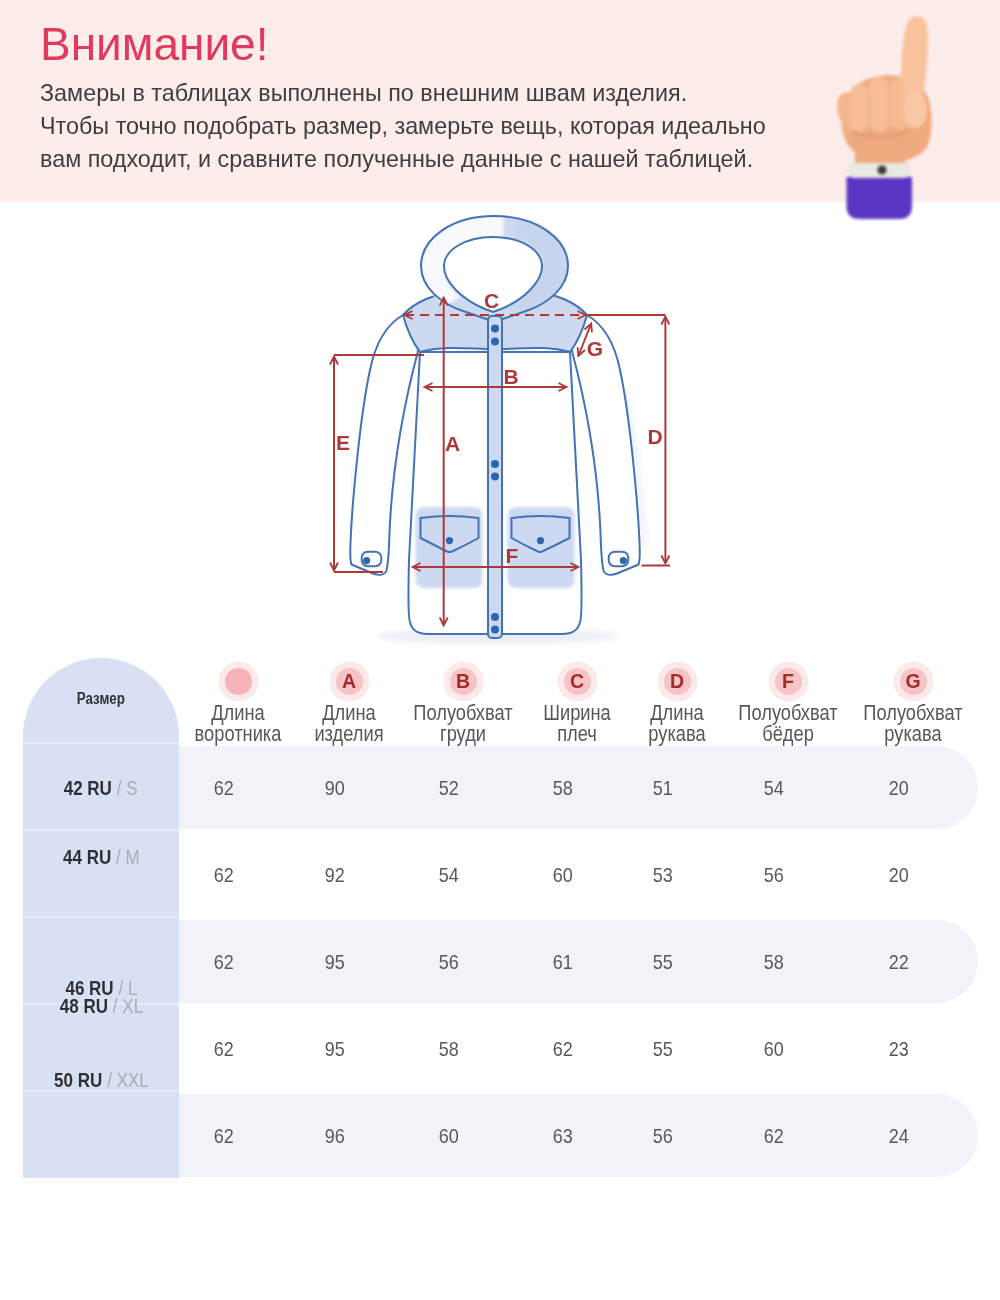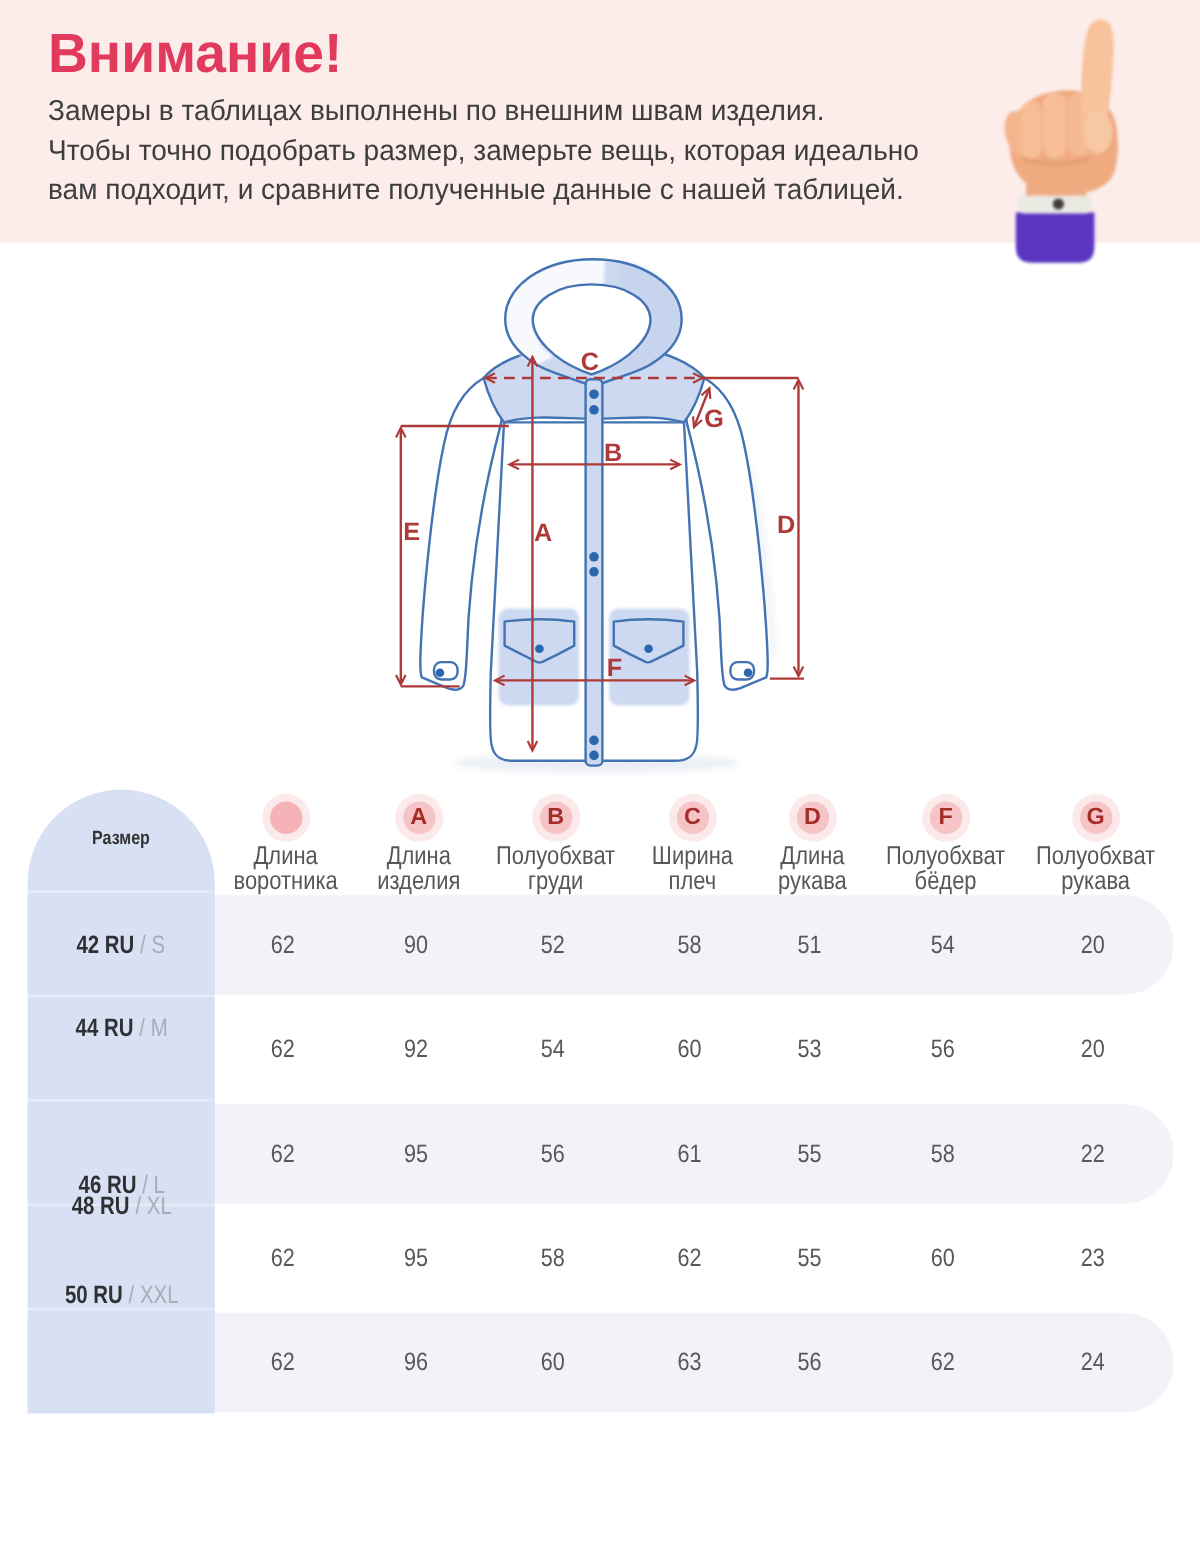--- a/index.html
+++ b/index.html
@@ -1,31 +1,31 @@
 <!DOCTYPE html>
 <html><head>
 <meta charset="utf-8">
 <style>
 html,body{margin:0;padding:0}
 body{width:1000px;height:1300px;background:#fff;font-family:"Liberation Sans",sans-serif;position:relative;overflow:hidden}
 .abs{position:absolute}
 .banner{left:0;top:0;width:1000px;height:202px;background:#fcedeb}
-.h1{left:40px;top:17px;font-size:46px;font-weight:bold;color:#e13a5c}
+.h1{left:40px;top:17px;font-size:46px;font-weight:normal;color:#e13a5c}
 .btxt{left:40px;top:76px;font-size:24px;line-height:33px;color:#3e3e40;transform:scaleX(0.973);transform-origin:0 0}
 .bluecol{left:23px;top:658px;width:156px;height:520px;background:#d8e0f3;border-radius:78px 78px 0 0}
 .razm{left:23px;top:690px;width:156px;text-align:center;font-size:16px;font-weight:bold;color:#333}
 .razm span{display:inline-block;transform:scaleX(0.835)}
 .lavrow{left:23px;height:83px;background:#f1f3f9;border-radius:0 42px 42px 0}
 .seam{left:23px;width:156px;height:2px;background:rgba(255,255,255,0.35)}
 .hdr{left:179px;top:668px;width:796px;display:flex}
 .hdr .cell{text-align:center}
 .badge{width:27px;height:27px;border-radius:50%;margin:0 auto;background:#f6c3c6;box-shadow:0 0 0 6.5px #fce9ea;font-weight:bold;font-size:19.5px;line-height:27px;color:#a32e29;text-align:center}
 .badge.plain{background:#f5b3b7;box-shadow:0 0 0 6.5px #fce9ea}
 .hlabel{margin-top:7.5px;font-size:21.5px;line-height:21px;color:#55575b;transform:scaleX(0.85);transform-origin:50% 0}
-.row{left:177px;width:796px;height:87px;display:flex;align-items:center}
+.row{left:165px;width:796px;height:87px;display:flex;align-items:center}
 .row span{display:block;text-align:center;font-size:21px;color:#56585e}
 .row em{display:inline-block;font-style:normal;transform:scaleX(0.857)}
 .rlabel{left:23px;width:156px;height:87px;display:flex;align-items:center;justify-content:center;font-size:21px;color:#2f3033;transform-origin:50% 50%}
 .rlabel .in{transform:scaleX(0.81);white-space:pre}
 .rlabel b{font-weight:bold}
 .rlabel i{font-style:normal;color:#a8acb4;margin-left:6px}
 .w1{width:118px}.w2{width:104px}.w3{width:124px}.w4{width:104px}.w5{width:96px}.w6{width:126px}.w7{width:124px}
 </style>
 </head>
 <body>

